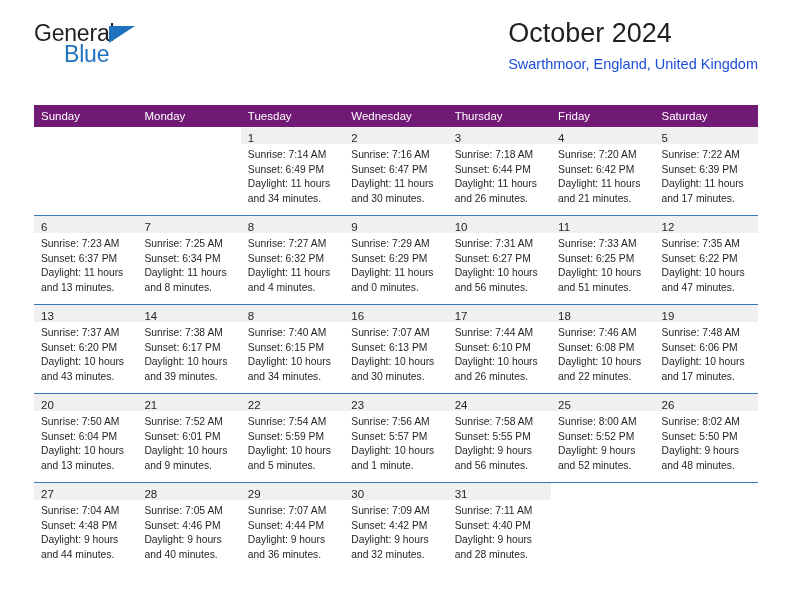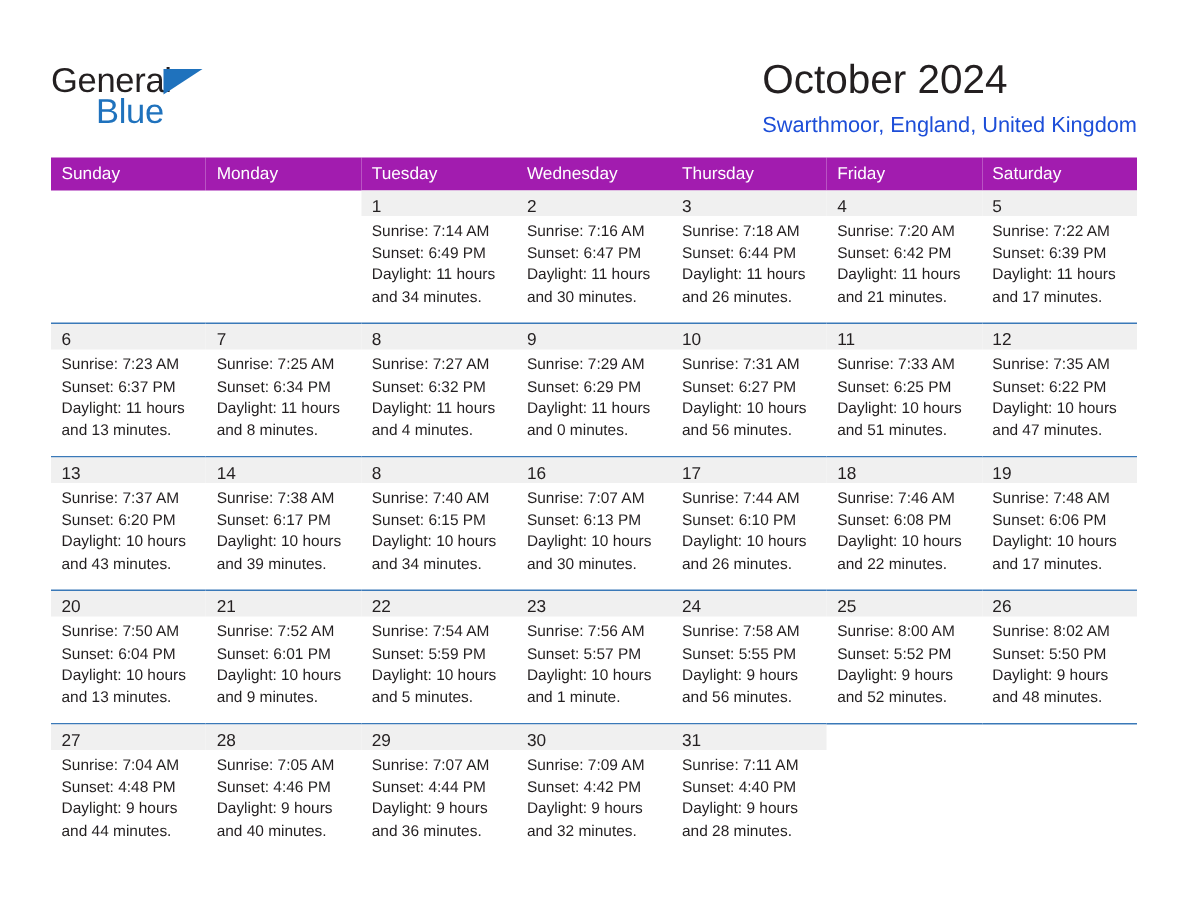--- a/index.html
+++ b/index.html
@@ -18,21 +18,21 @@
     position: relative;
     width: 792px;
     height: 612px;
     box-sizing: border-box;
   }
 
   
   .header {
     position: absolute;
     left: 34px;
-    top: 36px;
+    top: 16px;
     right: 34px;
     height: 68px;
   }
   .logo {
     position: absolute;
     left: 0;
     top: 4px;
     width: 200px;
     height: 58px;
   }
@@ -86,21 +86,21 @@
   
   .calendar {
     position: absolute;
     left: 34px;
     top: 105px;
     width: 724px;
     border-collapse: collapse;
     table-layout: fixed;
   }
   .calendar th {
-    background: #a21caf;
+    background: #701a75;
     color: #ffffff;
     font-size: 11.5px;
     font-weight: normal;
     text-align: left;
     padding: 5px 0 5px 7px;
     height: 10px;
     border: none;
   }
   .calendar td {
     vertical-align: top;

